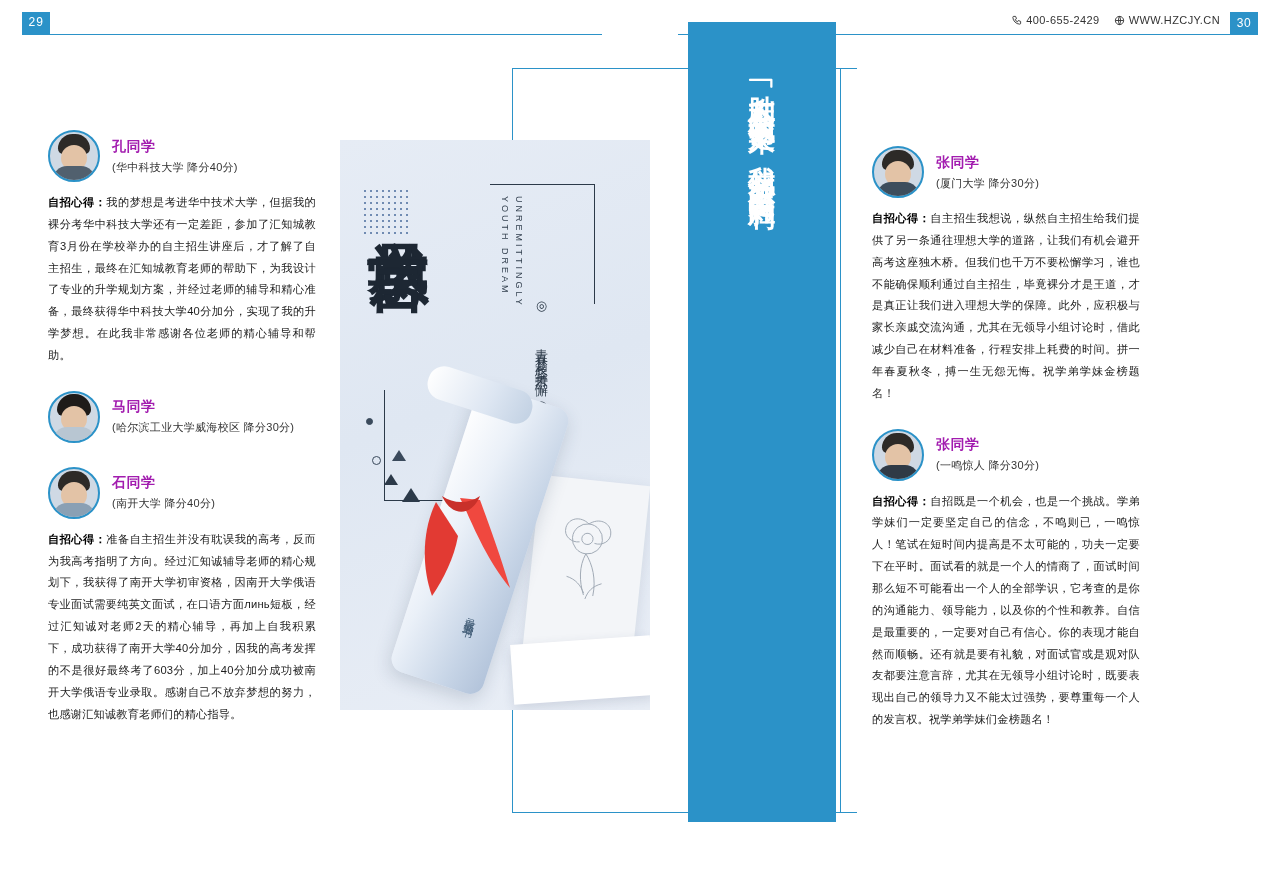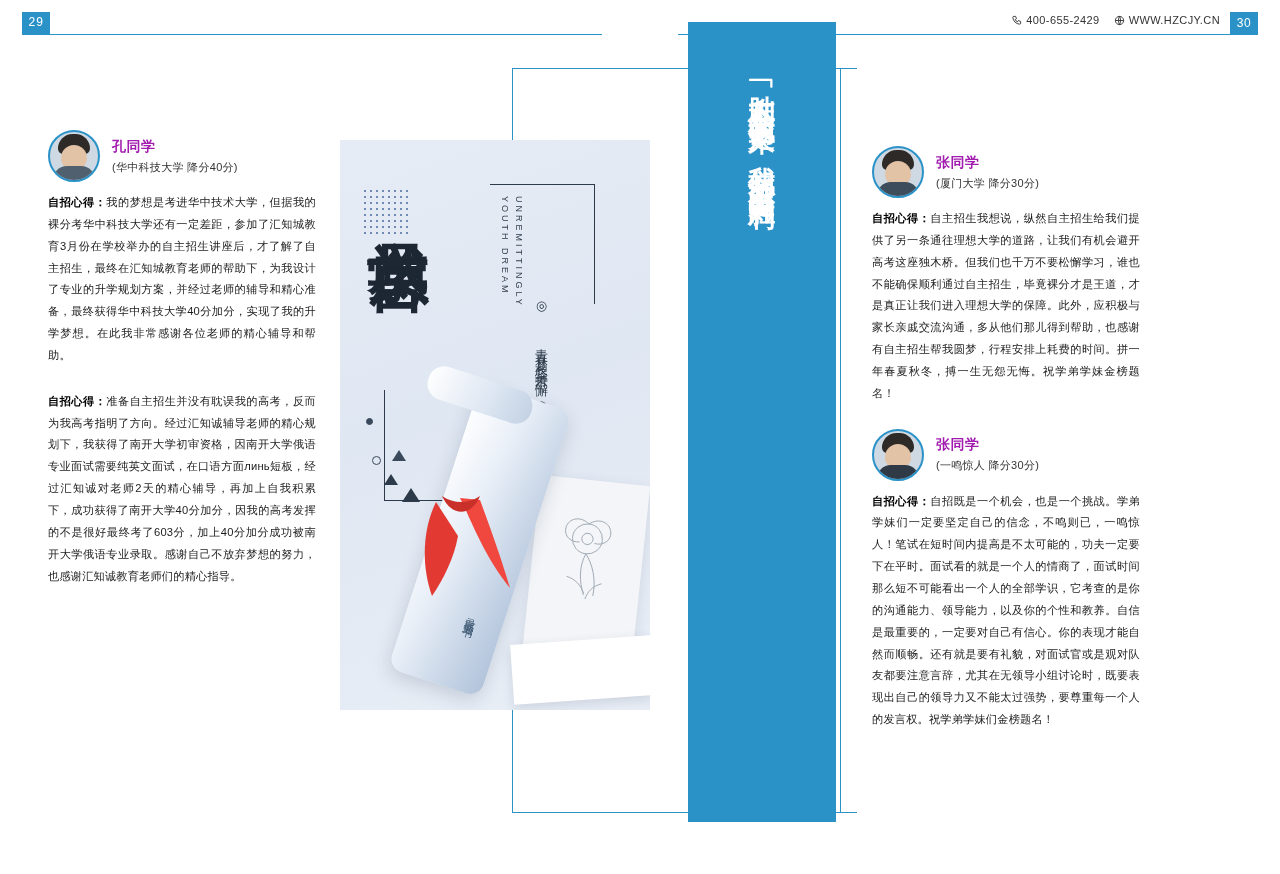--- a/index.html
+++ b/index.html
@@ -430,23 +430,45 @@
         <div class="t-name">孔同学</div>
         <div class="t-school">(华中科技大学 降分40分)</div>
       </div>
     </div>
     <div class="t-body">
       <span class="lead">自招心得：</span><span>我的梦想是考进华中技术大学，但据我的裸分考华中科技大学还有一定差距，参加了汇知城教育3月份在学校举办的自主招生讲座后，才了解了自主招生，最终在汇知城教育老师的帮助下，为我设计了专业的升学规划方案，并经过老师的辅导和精心准备，最终获得华中科技大学40分加分，实现了我的升学梦想。在此我非常感谢各位老师的精心辅导和帮助。</span>
     </div>
   </div>
 
   <div class="testimonial">
+    <div class="t-head">
+      <div class="avatar a2">
+        <div class="hair"></div>
+          <div class="face"></div>
+          <div class="body"></div>
+      </div>
+      <div>
+        <div class="t-name">马同学</div>
+        <div class="t-school">(哈尔滨工业大学威海校区 降分30分)</div>
+      </div>
+    </div>
   </div>
 
   <div class="testimonial">
+    <div class="t-head">
+      <div class="avatar a3">
+        <div class="hair"></div>
+          <div class="face"></div>
+          <div class="body"></div>
+      </div>
+      <div>
+        <div class="t-name">石同学</div>
+        <div class="t-school">(南开大学 降分40分)</div>
+      </div>
+    </div>
     <div class="t-body">
       <span class="lead">自招心得：</span><span>准备自主招生并没有耽误我的高考，反而为我高考指明了方向。经过汇知诚辅导老师的精心规划下，我获得了南开大学初审资格，因南开大学俄语专业面试需要纯英文面试，在口语方面линь短板，经过汇知诚对老师2天的精心辅导，再加上自我积累下，成功获得了南开大学40分加分，因我的高考发挥的不是很好最终考了603分，加上40分加分成功被南开大学俄语专业录取。感谢自己不放弃梦想的努力，也感谢汇知诚教育老师们的精心指导。</span>
     </div>
   </div>
 
 </div>
 
 <div class="col right">
 
   <div class="testimonial">
@@ -458,21 +480,21 @@
         <div class="hair"></div>
           <div class="face"></div>
           <div class="body"></div>
       </div>
       <div>
         <div class="t-name">张同学</div>
         <div class="t-school">(厦门大学 降分30分)</div>
       </div>
     </div>
     <div class="t-body">
-      <span class="lead">自招心得：</span><span>自主招生我想说，纵然自主招生给我们提供了另一条通往理想大学的道路，让我们有机会避开高考这座独木桥。但我们也千万不要松懈学习，谁也不能确保顺利通过自主招生，毕竟裸分才是王道，才是真正让我们进入理想大学的保障。此外，应积极与家长亲戚交流沟通，多从他们那儿得到帮助，也感谢有自主招生帮我圆梦，行程安排上耗费的时间。拼一年春夏秋冬，搏一生无怨无悔。祝学弟学妹金榜题名！</span>
+      <span class="lead">自招心得：</span><span>自主招生我想说，纵然自主招生给我们提供了另一条通往理想大学的道路，让我们有机会避开高考这座独木桥。但我们也千万不要松懈学习，谁也不能确保顺利通过自主招生，毕竟裸分才是王道，才是真正让我们进入理想大学的保障。此外，应积极与家长亲戚交流沟通，尤其在无领导小组讨论时，借此减少自己在材料准备，行程安排上耗费的时间。拼一年春夏秋冬，搏一生无怨无悔。祝学弟学妹金榜题名！</span>
     </div>
   </div>
 
   <div class="testimonial">
     <div class="t-head">
       <div class="avatar a6">
         <div class="hair"></div>
           <div class="face"></div>
           <div class="body"></div>
       </div>

